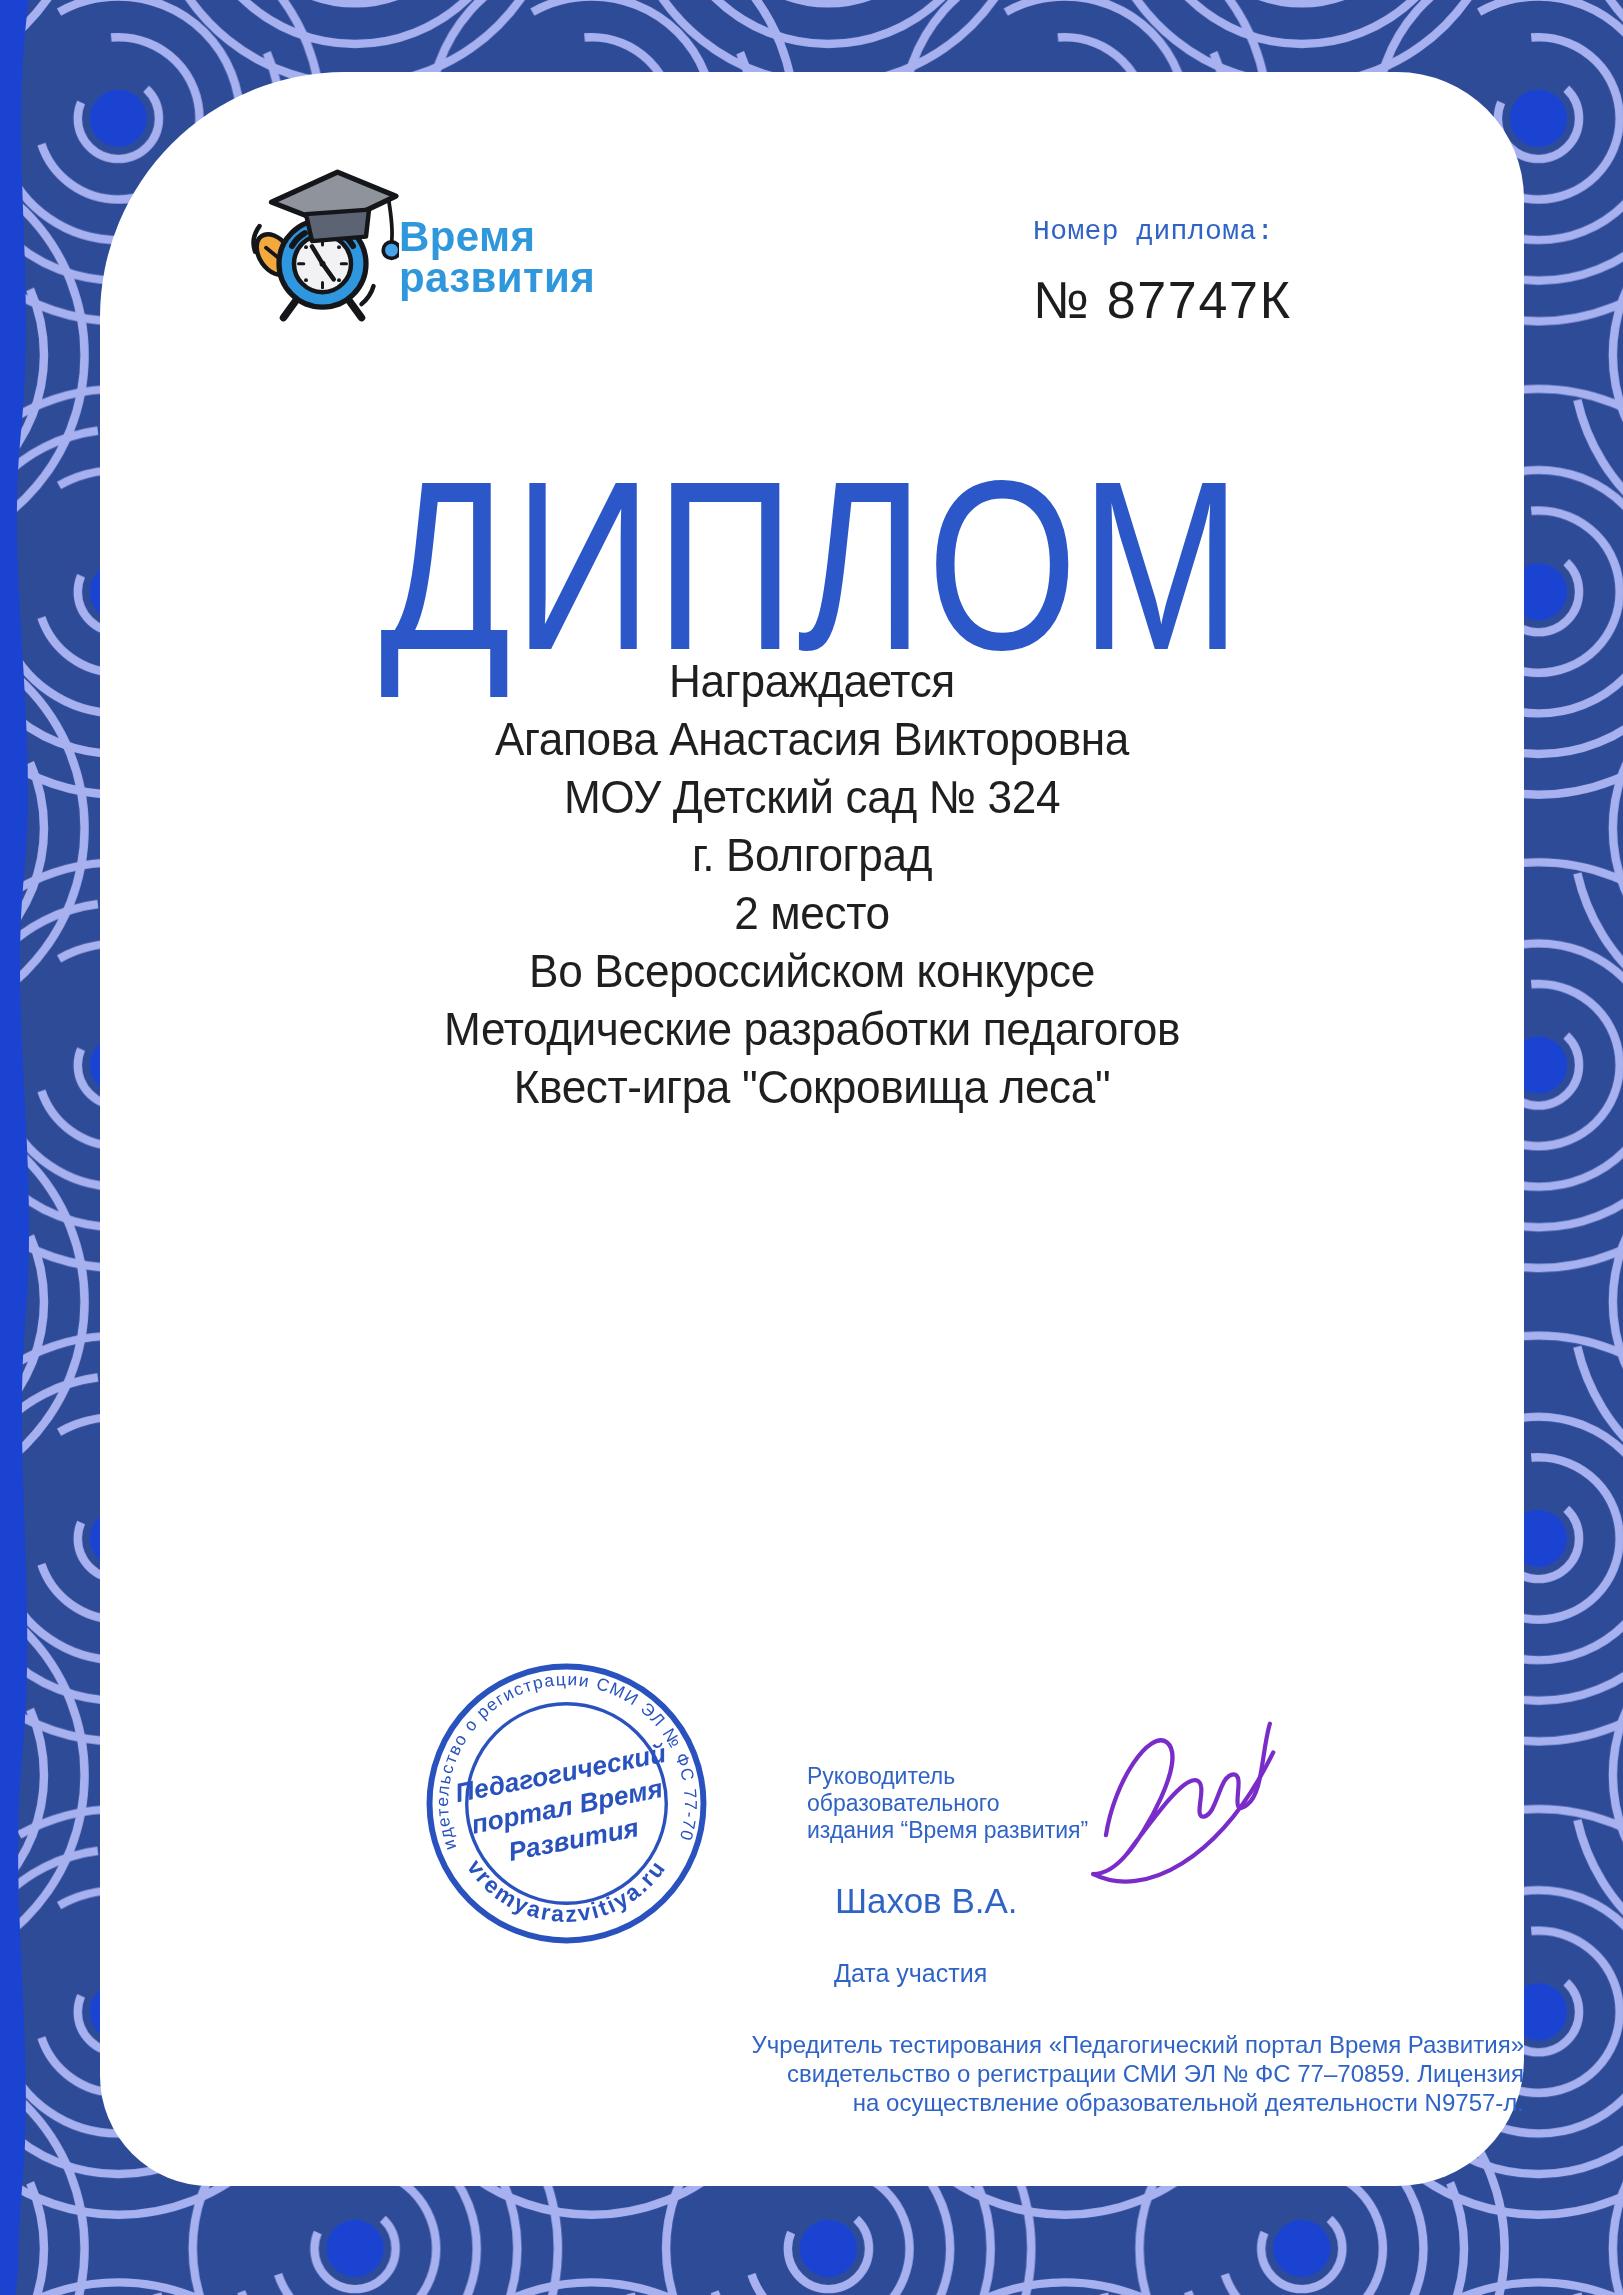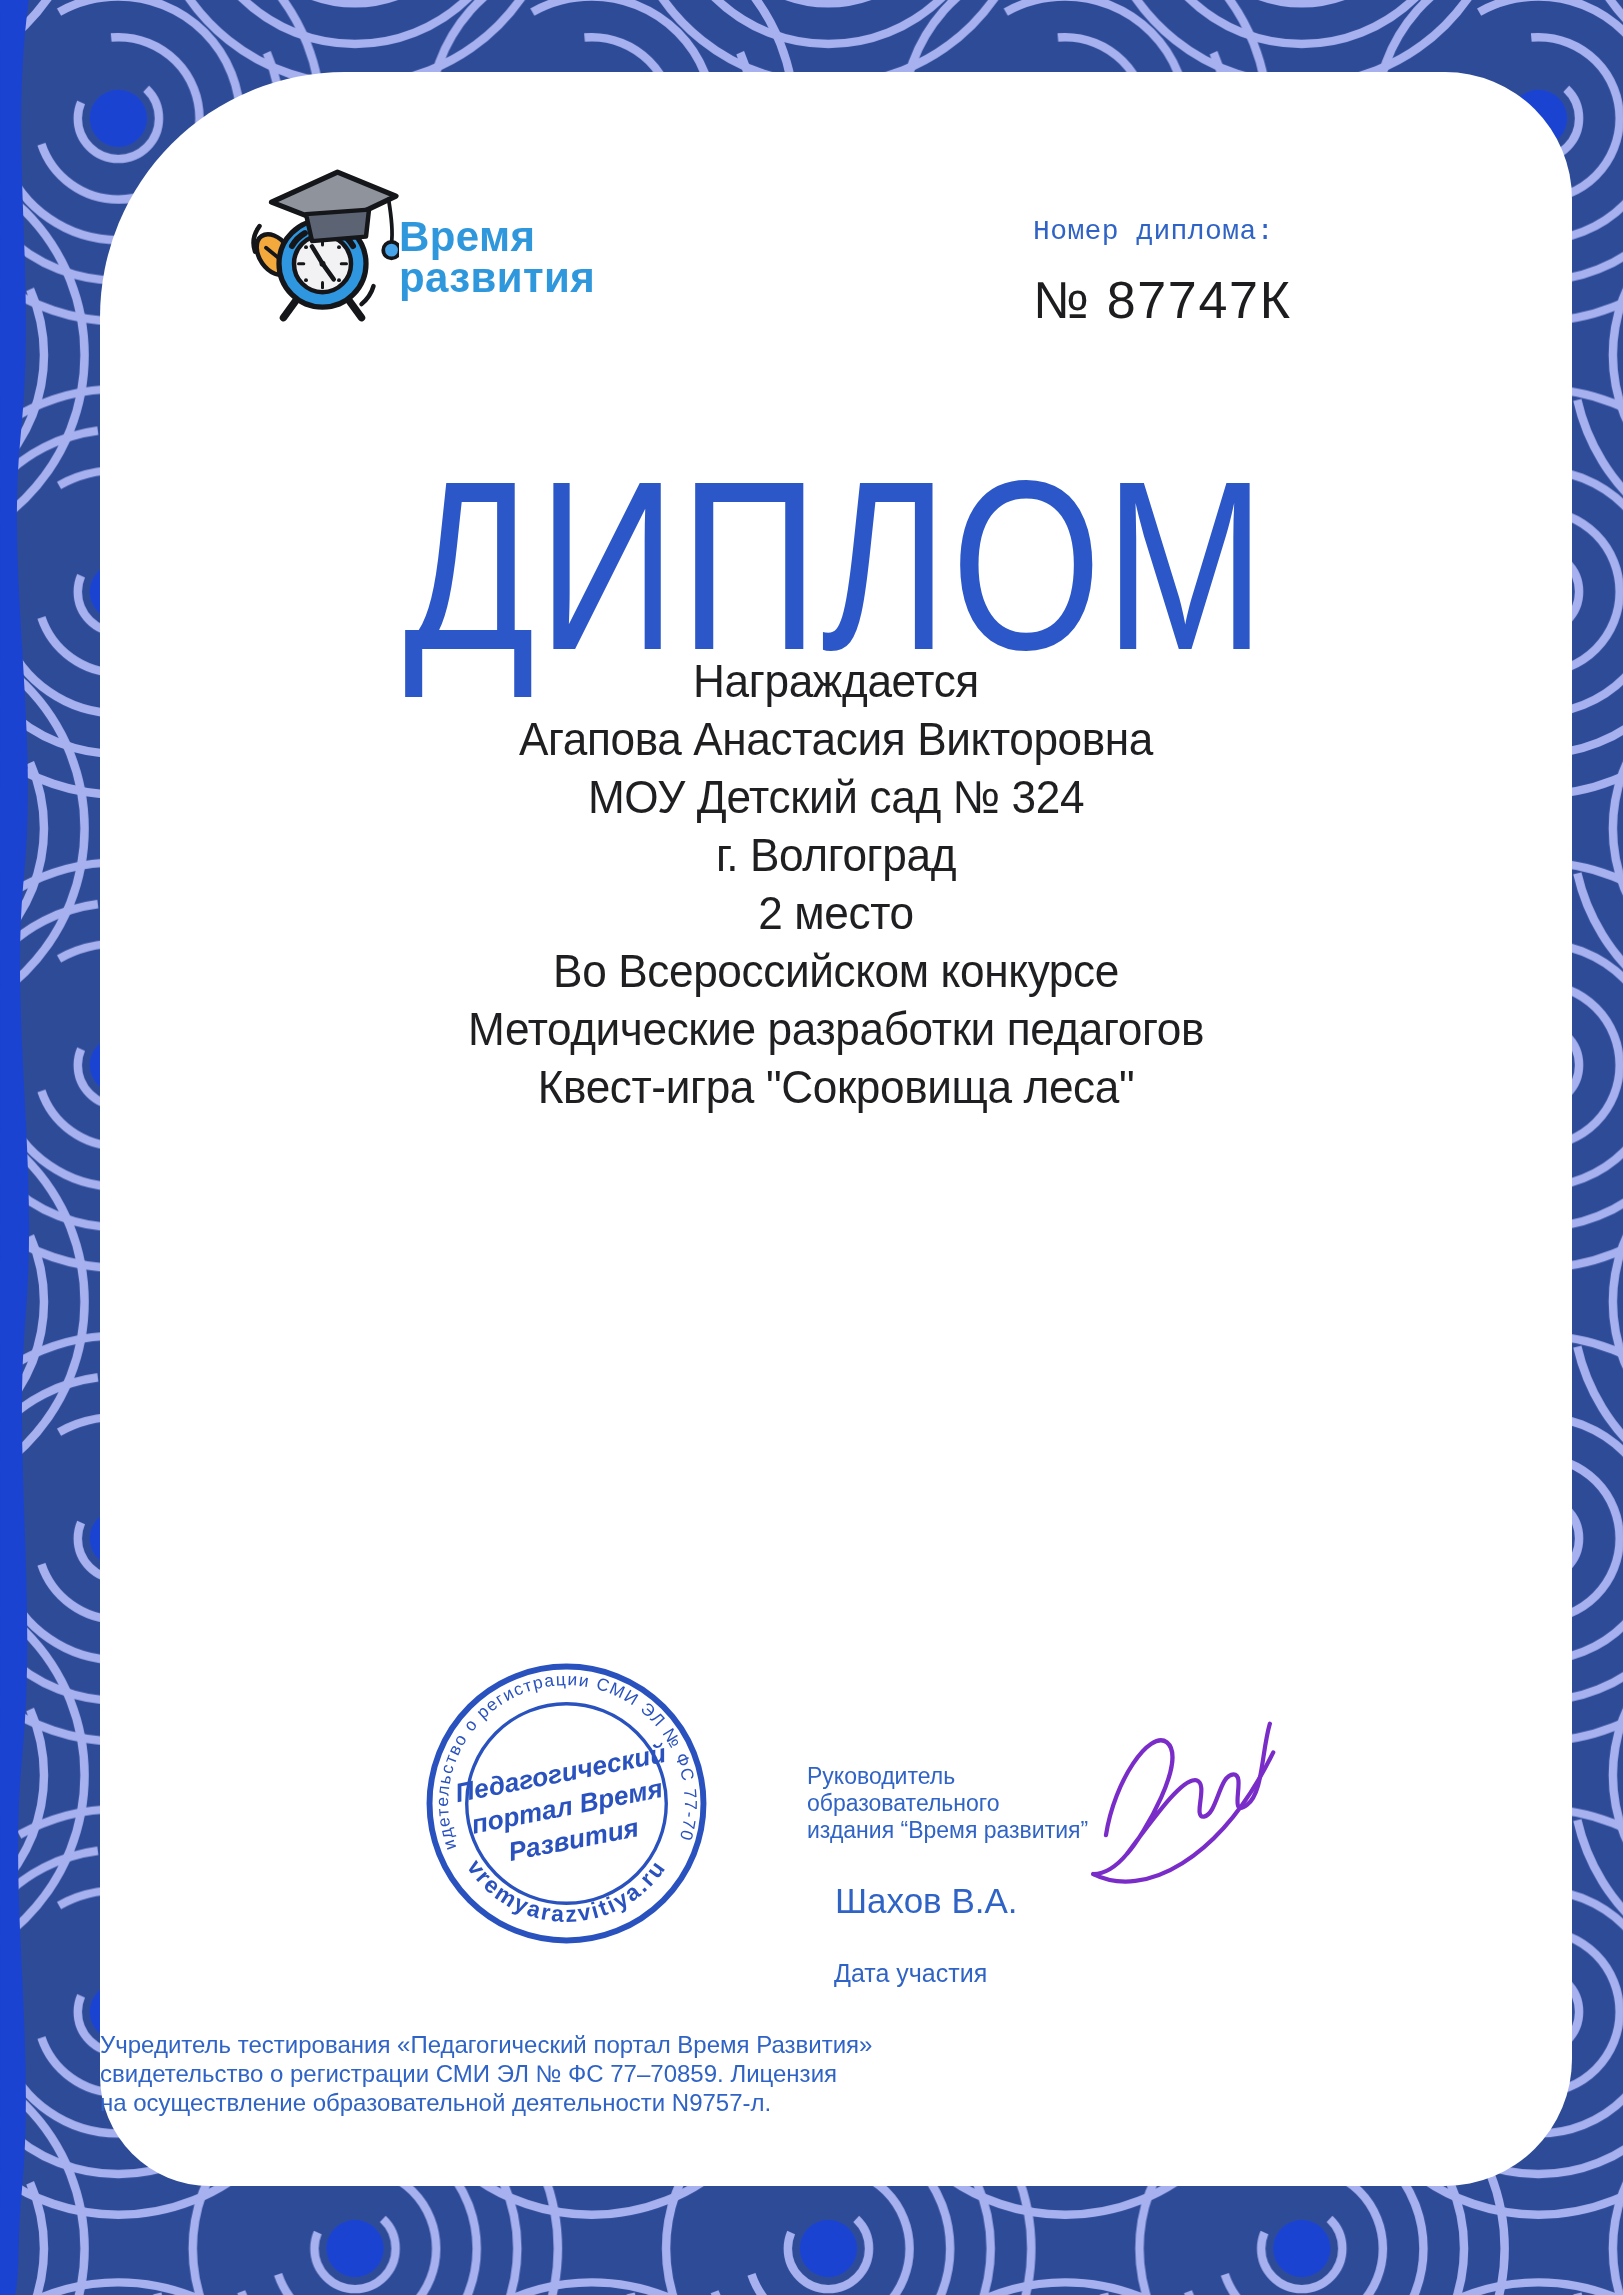--- a/index.html
+++ b/index.html
@@ -7,21 +7,20 @@
     width:1623px;height:2295px;position:relative;overflow:hidden;
     background:#2e4b98;
     font-family:"Liberation Sans", sans-serif;
   }
   .abs{position:absolute;}
   #bg-pattern{position:absolute;left:0;top:0;width:1623px;height:2295px;}
   #card{
     position:absolute;left:100px;top:72px;width:1424px;height:2114px;
     background:#ffffff;
     border-radius:245px 127px 127px 110px;
-    padding-left:48px;
   }
   .logo-text{
     left:299px;top:144px;
     font-size:42px;font-weight:700;line-height:41px;letter-spacing:0.4px;
     color:#2f97dc;
   }
   .num-label{left:933px;top:144px;font-size:28px;color:#2f63c6;letter-spacing:0.4px;font-family:Liberation Mono, monospace;}
   .num-value{left:933px;top:198px;font-size:52px;color:#1d1d20;letter-spacing:1.7px;}
   .title{
     left:0;width:100%;top:372px;text-align:center;
@@ -32,21 +31,21 @@
   .recipient{
     left:0;width:100%;top:580px;text-align:center;
     font-size:46px;line-height:58px;color:#1f1f22;letter-spacing:-0.4px;
     transform:scaleX(0.96);transform-origin:50% 0;
   }
   .role{left:707px;top:1691px;font-size:23px;line-height:27px;color:#2f63c6;}
   .signer-name{left:707px;top:1809px;font-size:35px;color:#2f63c6;margin-left:28px;}
   .date-label{left:707px;top:1887px;font-size:25px;color:#2f63c6;margin-left:27px;}
   .date-value{left:943px;top:1860px;font-size:52px;color:#1d1d20;white-space:nowrap;}
   .footer{
-    left:0;width:100%;top:1958px;text-align:left;
+    left:0;width:100%;top:1958px;text-align:right;
     font-size:24px;line-height:29px;color:#2f63c6;
   }
   .stamp-outer-text{font-size:20.5px;letter-spacing:1.6px;font-weight:400;fill:#2a52bf;}
   .stamp-site-text{font-size:27px;letter-spacing:2.5px;font-weight:700;fill:#2a52bf;}
   .stamp-inner-text{font-size:31px;font-weight:700;font-style:italic;fill:#2a52bf;}
 </style>
 </head>
 <body>
 
 <svg id="bg-pattern" xmlns="http://www.w3.org/2000/svg" width="1623" height="2295" viewBox="0 0 1920 2715">

